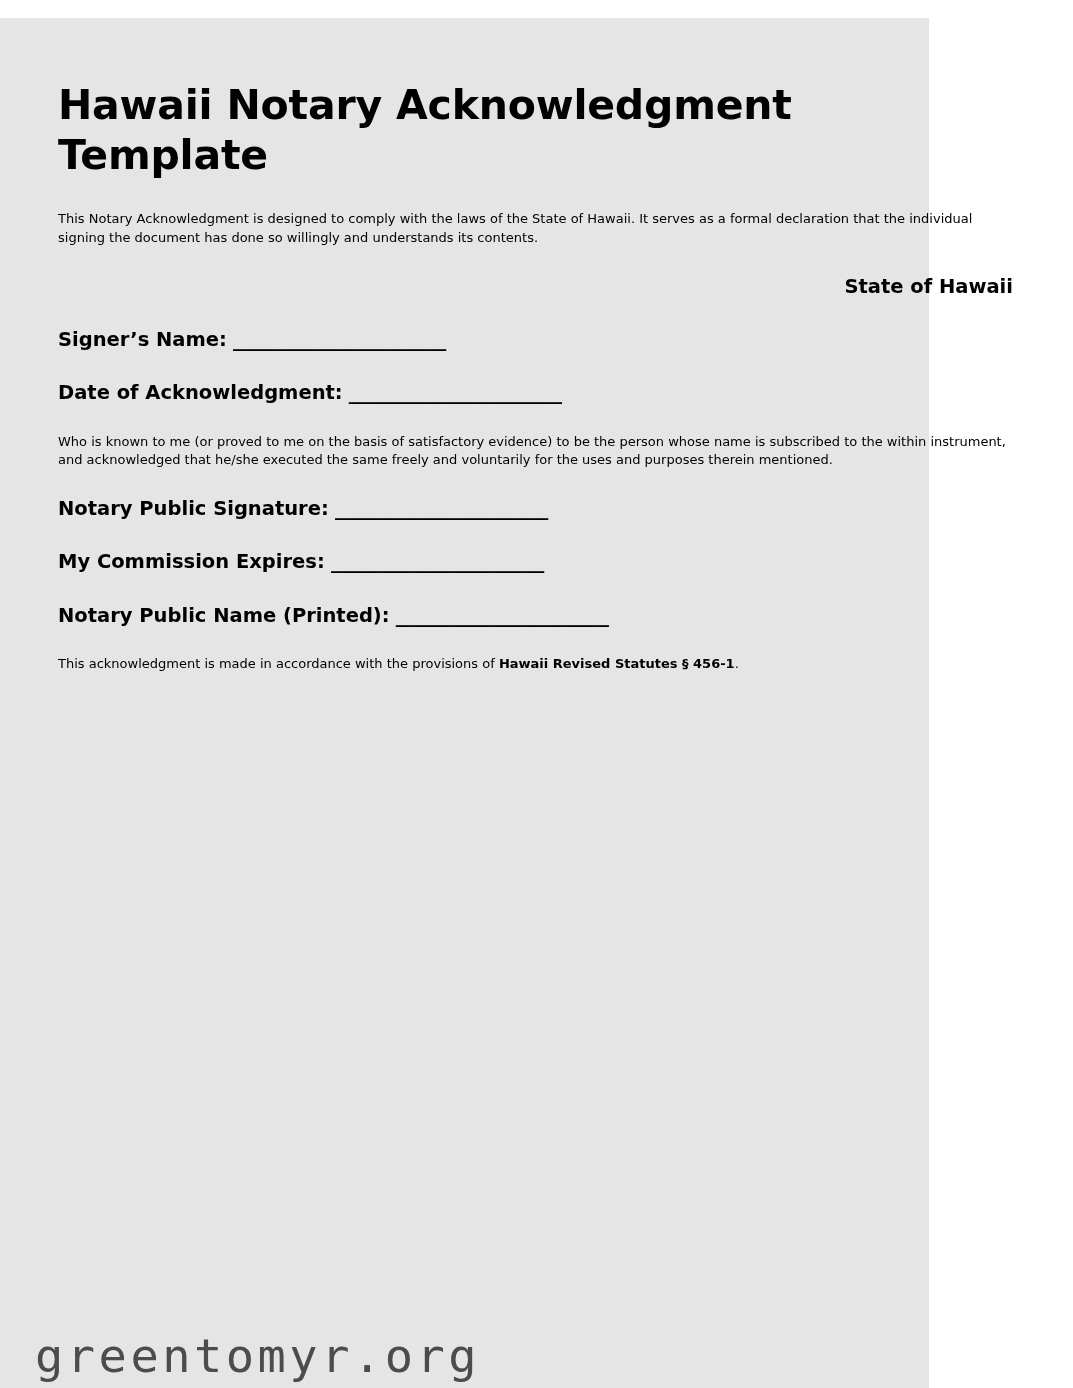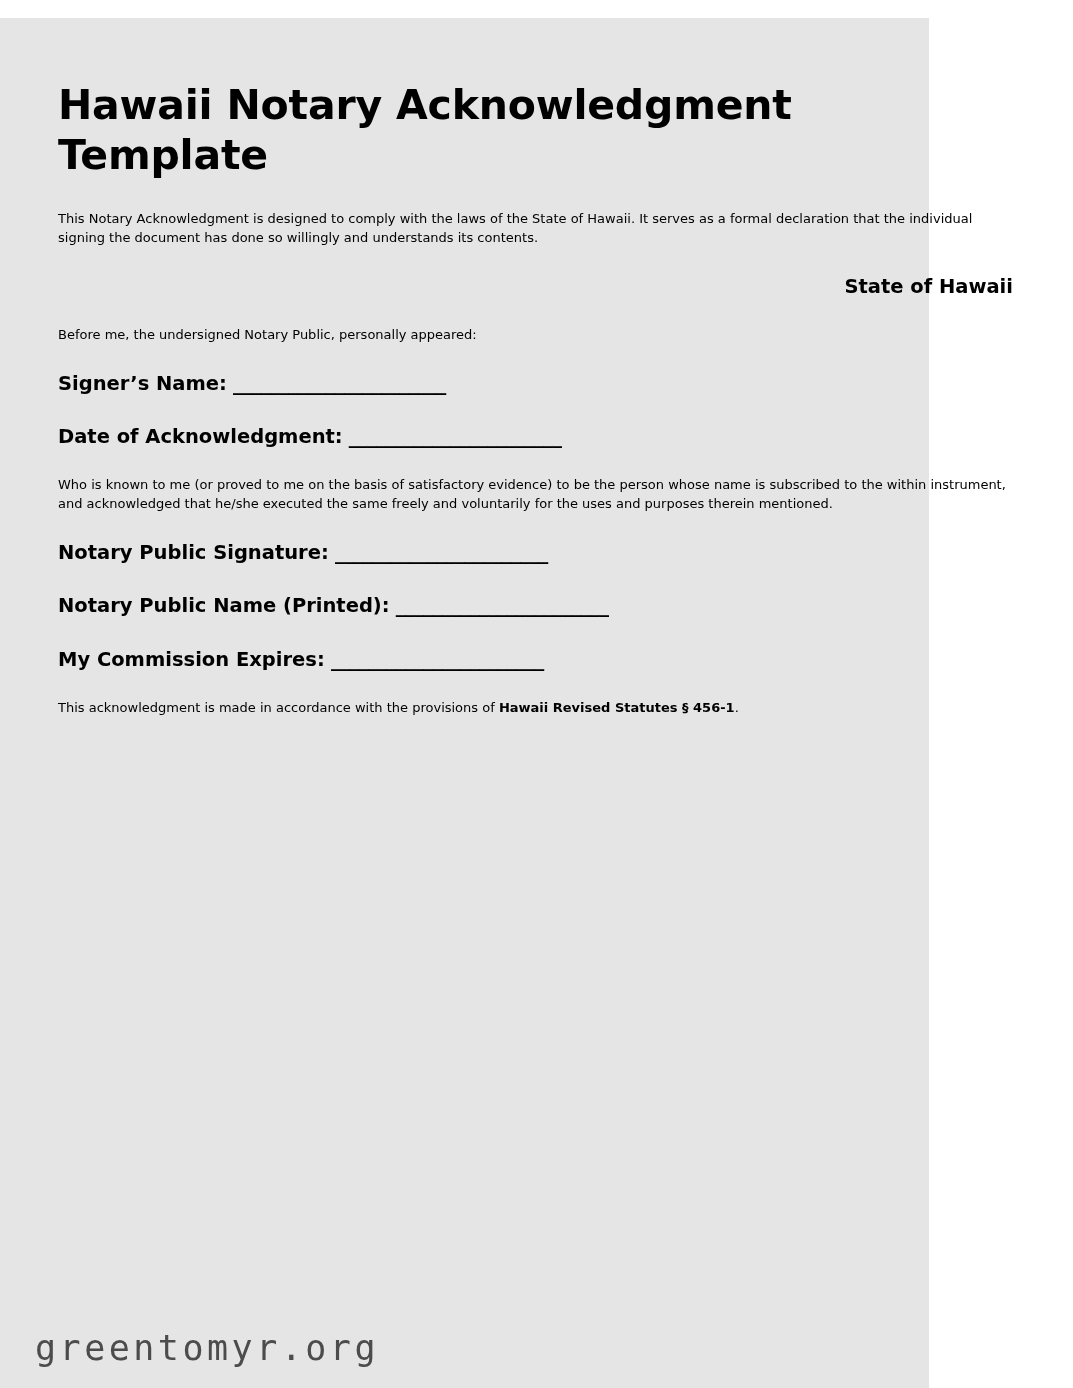--- a/index.html
+++ b/index.html
@@ -83,40 +83,39 @@
 
   strong.statute {
     font-weight: bold;
   }
 
   .footer-mark {
     position: absolute;
     left: 35px;
     top: 1310px;
     font-family: "DejaVu Sans Mono", "Liberation Mono", monospace;
-    font-size: 35px;
+    font-size: 47px;
     letter-spacing: 3.5px;
     color: #4c4c4c;
     white-space: nowrap;
   }
 </style>
 </head>
 <body>
 
 <div class="page">
 
   <div class="content">
 
     <h1 class="doc-title">Hawaii Notary Acknowledgment Template</h1>
 
     <p class="body-text">This Notary Acknowledgment is designed to comply with the laws of the State of Hawaii. It serves as a formal declaration that the individual signing the document has done so willingly and understands its contents.</p>
 
     <h2 class="section-heading">State of Hawaii</h2>
 
-    <p class="body-text">Before me, the undersigned Notary Public, personally appeared:</p>
 
     <p class="field-line">
       <span class="field-label">Signer’s Name:</span>
       <span class="field-blank">_______________________</span>
     </p>
 
 
     <p class="field-line">
       <span class="field-label">Date of Acknowledgment:</span>
       <span class="field-blank">_______________________</span>
@@ -124,26 +123,26 @@
 
     <p class="body-text">Who is known to me (or proved to me on the basis of satisfactory evidence) to be the person whose name is subscribed to the within instrument, and acknowledged that he/she executed the same freely and voluntarily for the uses and purposes therein mentioned.</p>
 
 
     <p class="field-line">
       <span class="field-label">Notary Public Signature:</span>
       <span class="field-blank">_______________________</span>
     </p>
 
     <p class="field-line">
-      <span class="field-label">Notary Public Name (Printed):</span>
+      <span class="field-label">My Commission Expires:</span>
       <span class="field-blank">_______________________</span>
     </p>
 
     <p class="field-line">
-      <span class="field-label">My Commission Expires:</span>
+      <span class="field-label">Notary Public Name (Printed):</span>
       <span class="field-blank">_______________________</span>
     </p>
 
     <p class="body-text">
       <span>This acknowledgment is made in accordance with the provisions of </span><strong class="statute">Hawaii Revised Statutes § 456-1</strong><span>.</span>
     </p>
 
   </div>
 
   <div class="footer-mark">greentomyr.org</div>

